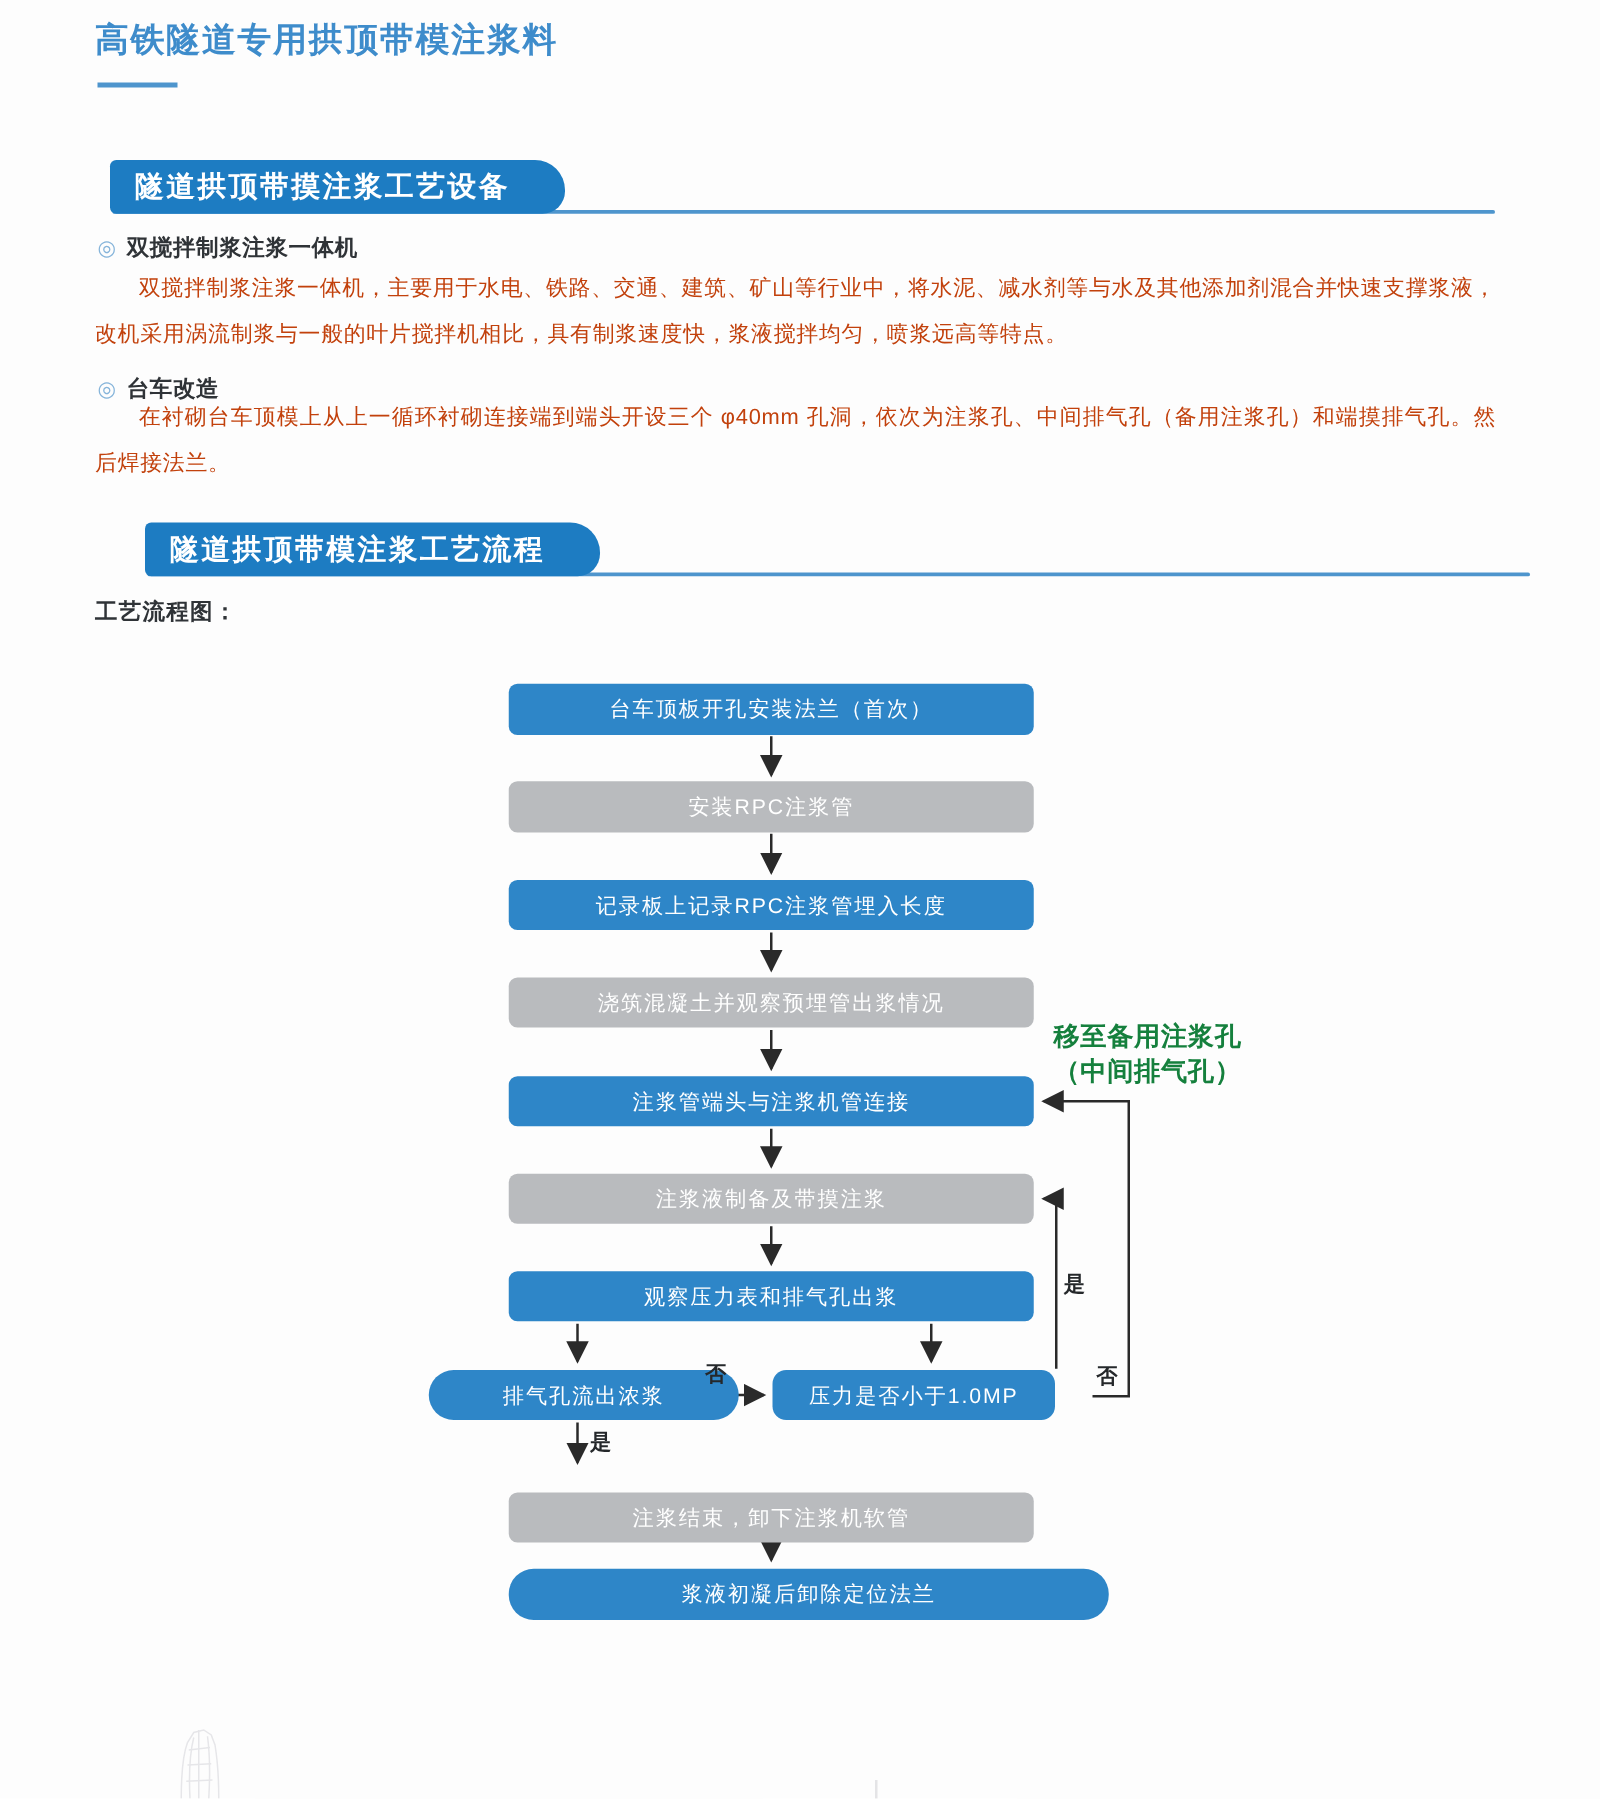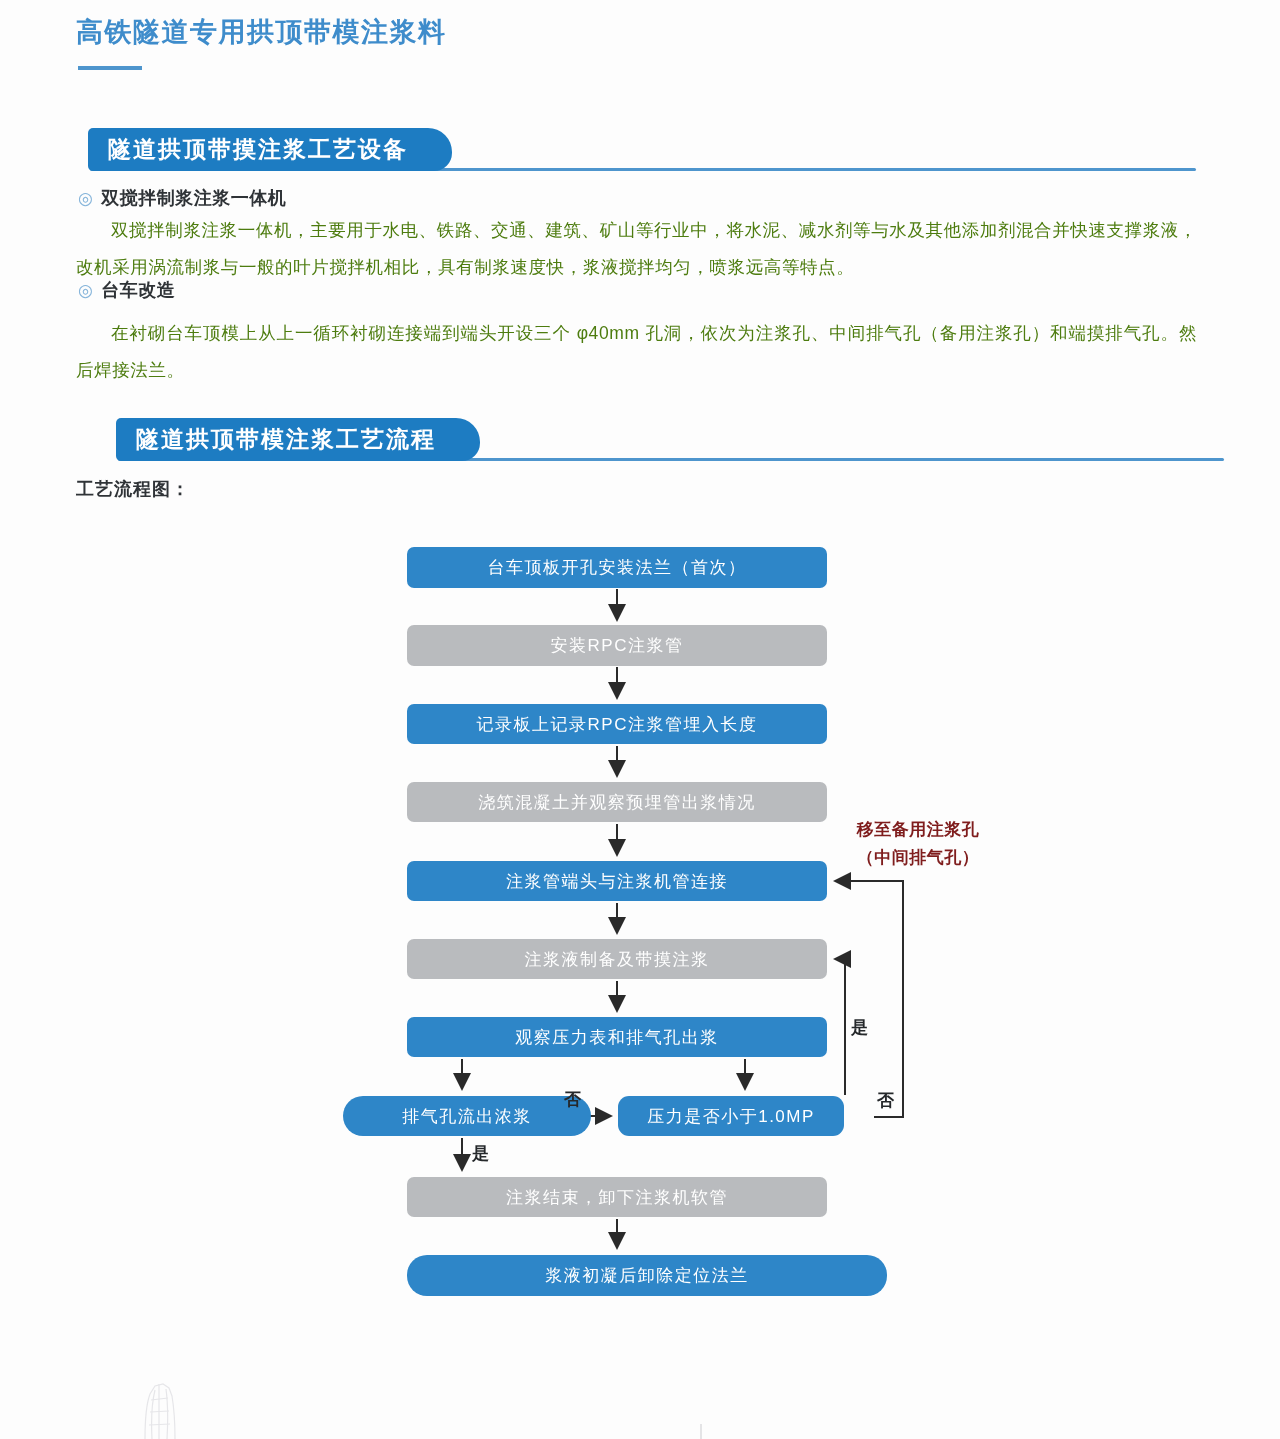--- a/index.html
+++ b/index.html
@@ -34,25 +34,25 @@
   .s1 { top:128px;font-family:Liberation Serif, serif; }
   .s2 { top:418px;margin-left:28px; }
   .bullet {
     position:absolute; left:78px; font-size:18px; font-weight:bold; color:#2f3337;
     letter-spacing:0.5px;
   }
   .bullet .bicon {
     color:#85b4da; font-weight:normal; font-size:17px; margin-right:8px;
   }
   .b1 { top:186px; }
-  .b2 { top:278px; }
+  .b2 { top:299px; }
   .para {
     position:absolute; left:76px; width:1121px;
     font-size:17.5px; line-height:37px; letter-spacing:0.6px;
-    text-align:justify; text-indent:2em; color:#4d7c0f;
+    text-align:justify; text-indent:2em; color:#c2410c;
   }
   .p1 { top:212px; }
   .p2 { top:315px; }
   .flow-label {
     position:absolute; left:76px; top:477px;
     font-size:18px; font-weight:bold; color:#2f3337; letter-spacing:1px;
   }
   .flow { position:absolute; left:0; top:540px; width:1280px; height:790px; }
   .flow svg.edges { position:absolute; left:0; top:0; }
   .node {
@@ -61,21 +61,21 @@
     color:#fff; font-size:17px; letter-spacing:1.5px;
   }
   .node.blue { background:var(--primary-box,#2e86c8); }
   .node.gray { background:var(--secondary-box,#b9bbbe); }
   .edge-label {
     position:absolute; font-size:17px; font-weight:bold; color:#25282b;
     letter-spacing:1px;
   }
   .annotation {
     position:absolute; left:838px; top:276px; width:160px;
-    font-size:17px; font-weight:bold; color:#7f1d1d;
+    font-size:21px; font-weight:bold; color:#15803d;
     line-height:28px; text-align:center; letter-spacing:0.5px;
   }
   .wm-building { position:absolute; left:136px; top:1382px; }
   .wm-line {
     position:absolute; left:700px; top:1424px; width:2px; height:15px;
     background:#e4e4e6;
   }
 </style>
 </head>
 <body>
@@ -133,21 +133,21 @@
 
     <div class="node blue" style="left:407px; top:7px;   width:420px; height:41px;">台车顶板开孔安装法兰（首次）</div>
     <div class="node gray" style="left:407px; top:85px;  width:420px; height:41px;">安装RPC注浆管</div>
     <div class="node blue" style="left:407px; top:164px; width:420px;">记录板上记录RPC注浆管埋入长度</div>
     <div class="node gray" style="left:407px; top:242px; width:420px;">浇筑混凝土并观察预埋管出浆情况</div>
     <div class="node blue" style="left:407px; top:321px; width:420px;">注浆管端头与注浆机管连接</div>
     <div class="node gray" style="left:407px; top:399px; width:420px;">注浆液制备及带摸注浆</div>
     <div class="node blue" style="left:407px; top:477px; width:420px;">观察压力表和排气孔出浆</div>
     <div class="node blue" style="left:343px; top:556px; width:248px;border-radius:20px;">排气孔流出浓浆</div>
     <div class="node blue" style="left:618px; top:556px; width:226px;border-radius:11px;">压力是否小于1.0MP</div>
-    <div class="node gray" style="left:407px; top:637px; width:420px;">注浆结束，卸下注浆机软管</div>
+    <div class="node gray" style="left:407px; top:654px; width:420px;">注浆结束，卸下注浆机软管</div>
     <div class="node blue" style="left:407px; top:715px; width:480px; height:41px;border-radius:20px;">浆液初凝后卸除定位法兰</div>
 
     <div class="edge-label" style="left:564px; top:548px;">否</div>
     <div class="edge-label" style="left:472px; top:602px;">是</div>
     <div class="edge-label" style="left:851px; top:476px;">是</div>
     <div class="edge-label" style="left:877px; top:549px;">否</div>
 
     <div class="annotation">
       <div>移至备用注浆孔</div>
       <div>（中间排气孔）</div>

